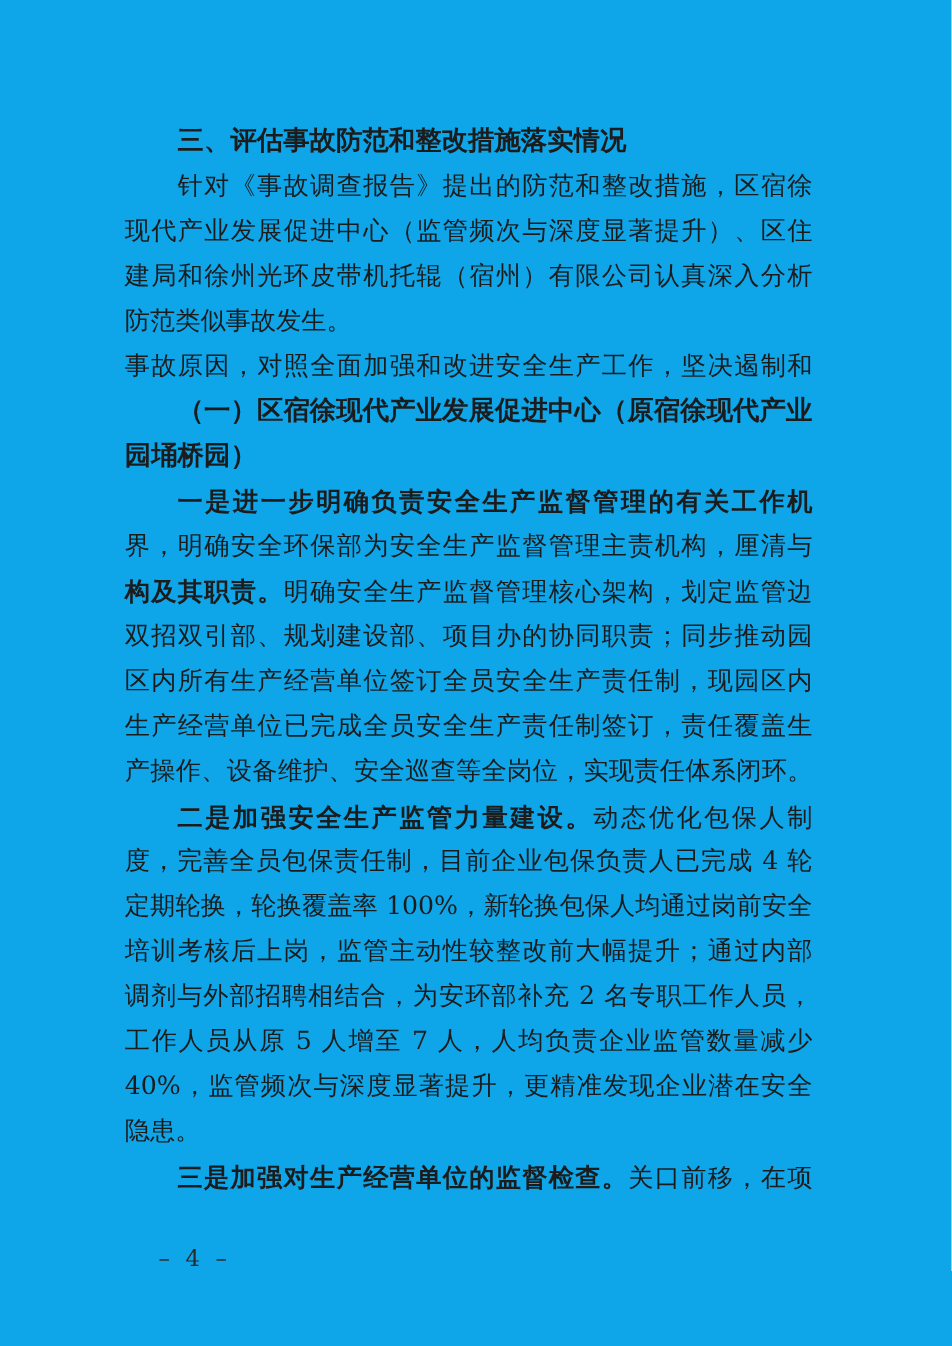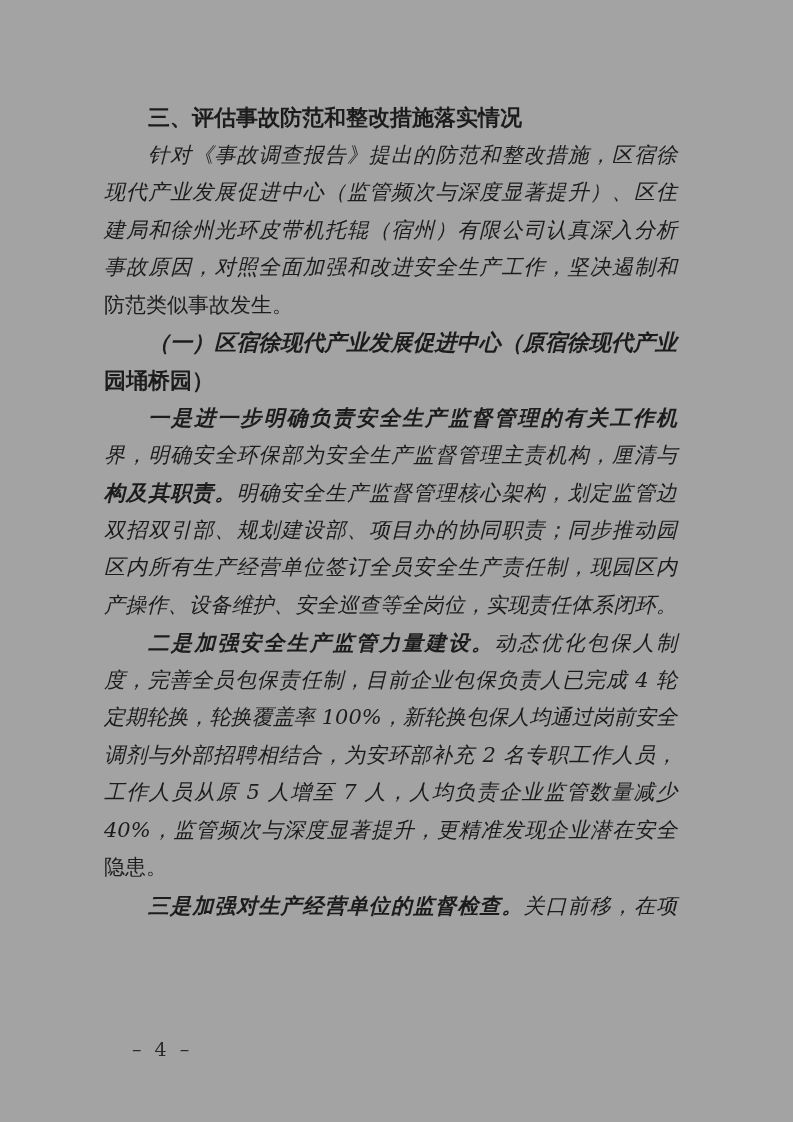--- a/index.html
+++ b/index.html
@@ -1,40 +1,39 @@
 <!DOCTYPE html>
 <html><head>
 <meta charset="utf-8">
 <style>
   html, body { margin: 0; padding: 0; background: #ffffff; }
   .page {
     position: relative;
     width: 793px;
     height: 1122px;
-    background: #a3a3a3;
+    background: #0ea5e9;
     overflow: hidden;
     font-family: "DejaVu Serif", "Liberation Serif", serif;
   }
   .doc-body {
     position: absolute;
     left: 104px;
     top: 99px;
     width: 573px;
   }
   .line {
     height: 37.5px;
     line-height: 37.5px;
     font-size: 21px;
     color: #1c1c1c;
     font-family: "DejaVu Serif", "Liberation Serif", serif;
   }
   .line.justify {
     text-align: justify;
     text-align-last: justify;
-    font-style: italic;
   }
   .line.indent { padding-left: 44px; }
   .line.hei {
     font-family: "DejaVu Sans", "Liberation Sans", sans-serif;
     font-weight: 700;
     font-size: 22px;
   }
   .line .seg-bold { font-weight: 700; }
   .page-number {
     position: absolute;
@@ -48,33 +47,35 @@
 </style>
 </head>
 <body>
 
 <div class="page">
   <div class="doc-body" id="doc-body">
       <div class="line indent hei"><span class="seg-bold">三、评估事故防范和整改措施落实情况</span></div>
       <div class="line justify indent"><span class="seg">针对《事故调查报告》提出的防范和整改措施，区宿徐</span></div>
       <div class="line justify"><span class="seg">现代产业发展促进中心（监管频次与深度显著提升）、区住</span></div>
       <div class="line justify"><span class="seg">建局和徐州光环皮带机托辊（宿州）有限公司认真深入分析</span></div>
+      <div class="line"><span class="seg">防范类似事故发生。</span></div>
       <div class="line justify"><span class="seg">事故原因，对照全面加强和改进安全生产工作，坚决遏制和</span></div>
-      <div class="line"><span class="seg">防范类似事故发生。</span></div>
       <div class="line justify indent hei"><span class="seg-bold">（一）区宿徐现代产业发展促进中心（原宿徐现代产业</span></div>
       <div class="line hei"><span class="seg-bold">园埇桥园）</span></div>
       <div class="line justify indent"><span class="seg-bold">一是进一步明确负责安全生产监督管理的有关工作机</span></div>
       <div class="line justify"><span class="seg">界，明确安全环保部为安全生产监督管理主责机构，厘清与</span></div>
       <div class="line justify"><span class="seg-bold">构及其职责。</span><span class="seg">明确安全生产监督管理核心架构，划定监管边</span></div>
       <div class="line justify"><span class="seg">双招双引部、规划建设部、项目办的协同职责；同步推动园</span></div>
       <div class="line justify"><span class="seg">区内所有生产经营单位签订全员安全生产责任制，现园区内</span></div>
+      <div class="line justify"><span class="seg">生产经营单位已完成全员安全生产责任制签订，责任覆盖生</span></div>
       <div class="line justify"><span class="seg">产操作、设备维护、安全巡查等全岗位，实现责任体系闭环。</span></div>
       <div class="line justify indent"><span class="seg-bold">二是加强安全生产监管力量建设。</span><span class="seg">动态优化包保人制</span></div>
       <div class="line justify"><span class="seg">度，完善全员包保责任制，目前企业包保负责人已完成 4 轮</span></div>
       <div class="line justify"><span class="seg">定期轮换，轮换覆盖率 100%，新轮换包保人均通过岗前安全</span></div>
+      <div class="line justify"><span class="seg">培训考核后上岗，监管主动性较整改前大幅提升；通过内部</span></div>
       <div class="line justify"><span class="seg">调剂与外部招聘相结合，为安环部补充 2 名专职工作人员，</span></div>
       <div class="line justify"><span class="seg">工作人员从原 5 人增至 7 人，人均负责企业监管数量减少</span></div>
       <div class="line justify"><span class="seg">40%，监管频次与深度显著提升，更精准发现企业潜在安全</span></div>
       <div class="line"><span class="seg">隐患。</span></div>
       <div class="line justify indent"><span class="seg-bold">三是加强对生产经营单位的监督检查。</span><span class="seg">关口前移，在项</span></div>
     </div>
   <div class="page-number">– 4 –</div>
 </div>
 
 </body></html>

